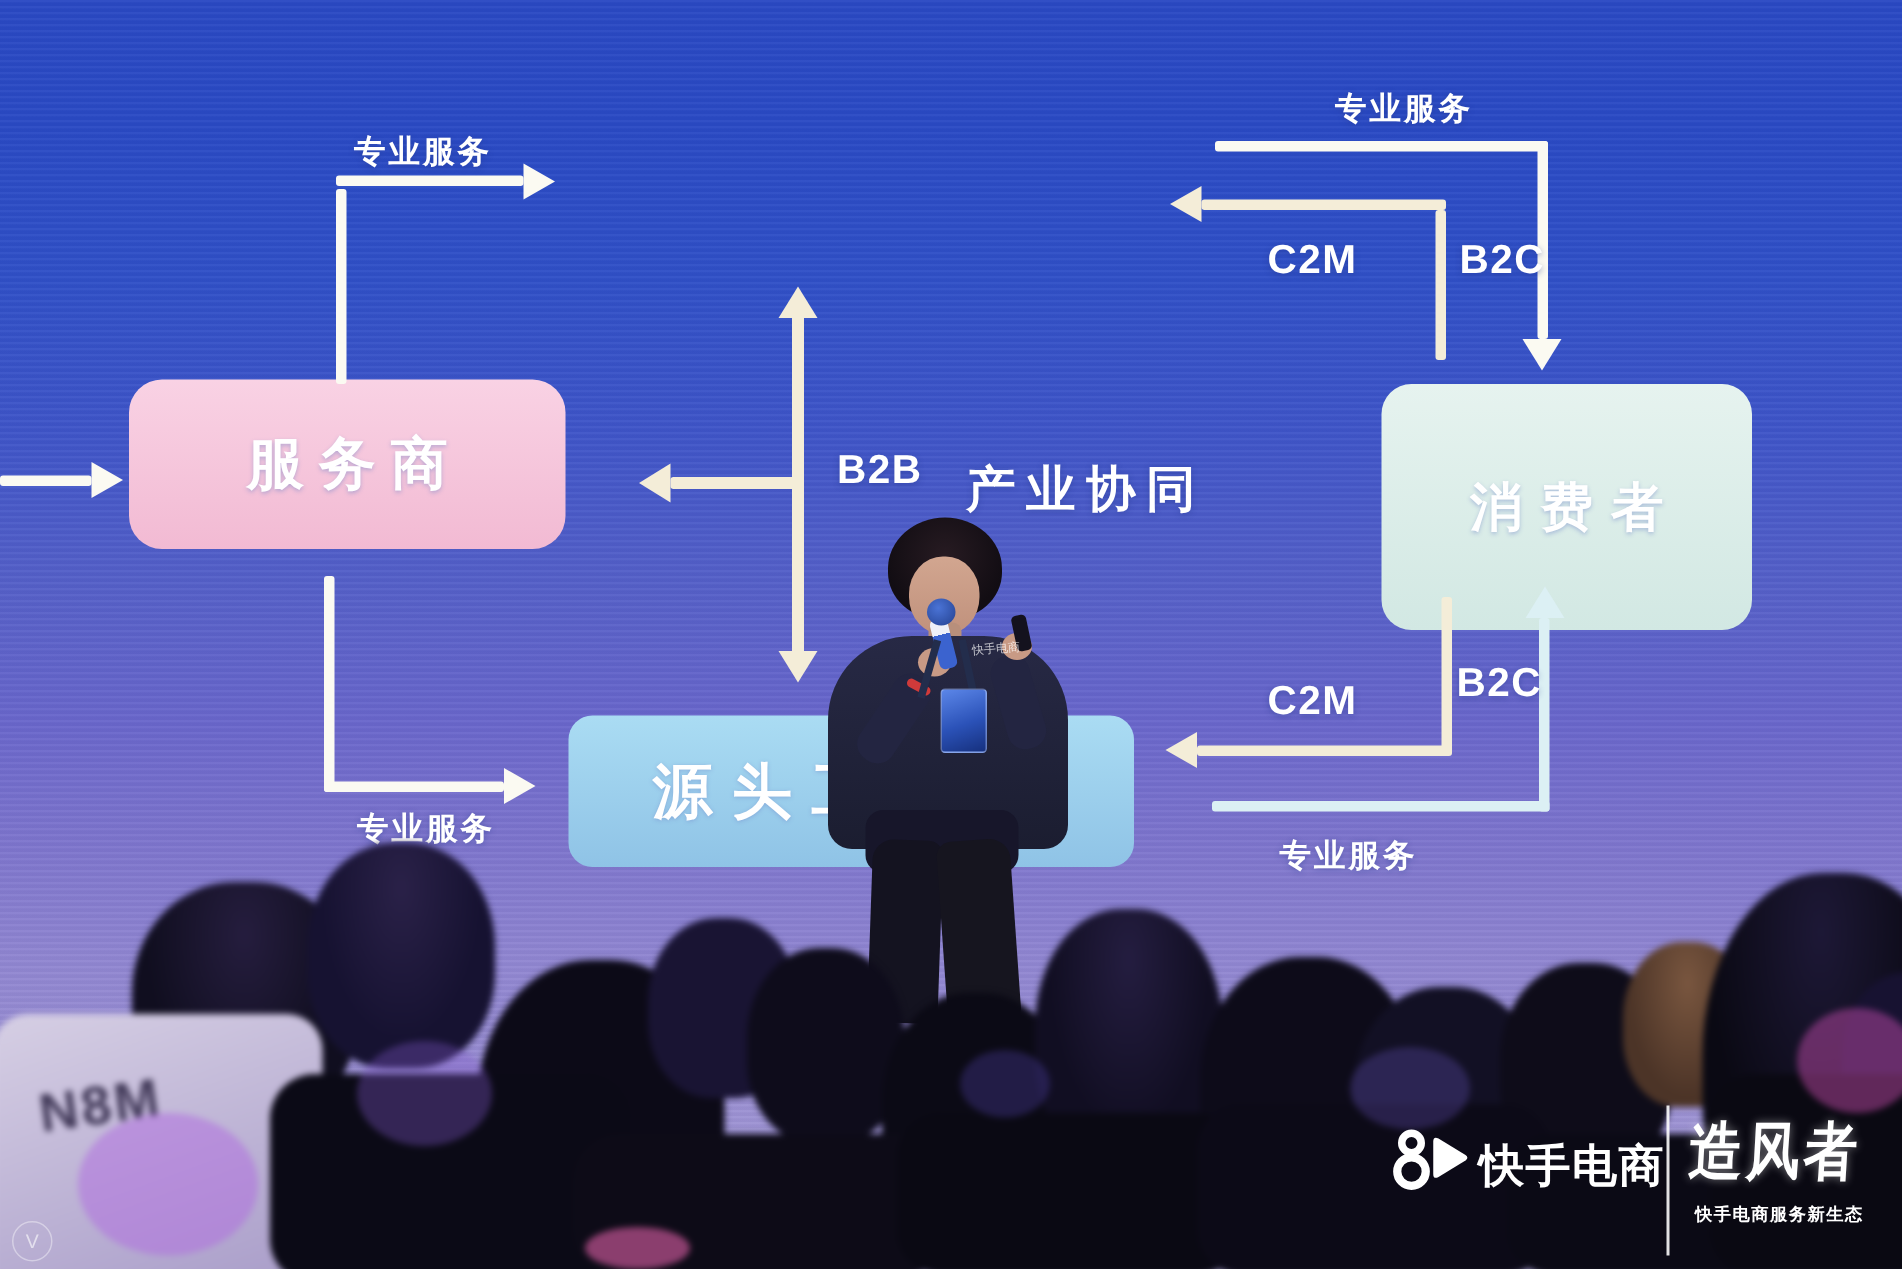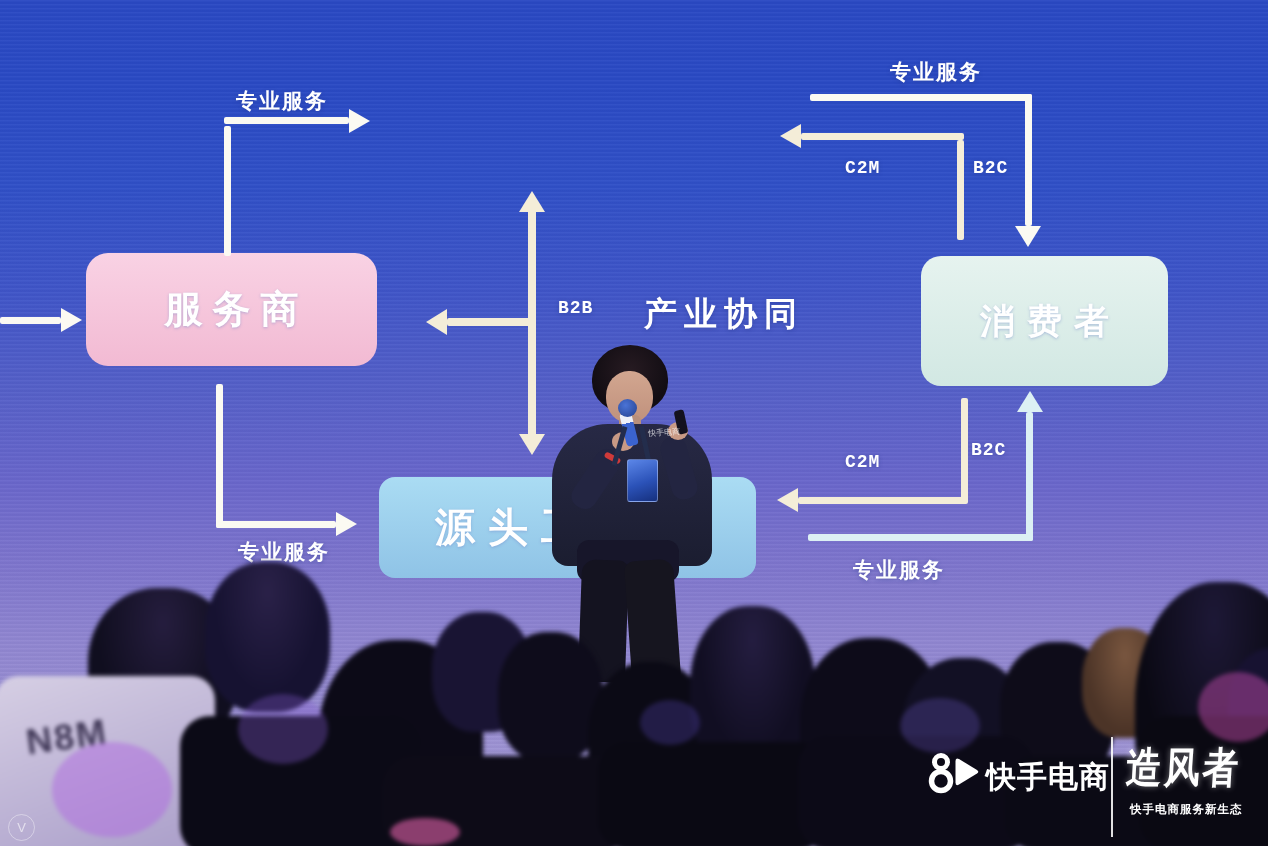--- a/index.html
+++ b/index.html
@@ -16,34 +16,34 @@
   
   #slide-title{position:absolute;left:344px;top:14px;z-index:3;color:#fff;font-weight:bold;
     font-size:37px;letter-spacing:3px;text-shadow:0 2px 5px rgba(20,30,90,.45);}
   
   .box{position:absolute;z-index:2;display:flex;align-items:center;justify-content:center;
     color:#fff;font-weight:bold;text-shadow:0 1px 3px rgba(110,130,200,.45);}
   #box-anchor{left:370px;top:80px;width:368px;height:92px;border-radius:16px;
     background:linear-gradient(180deg,#b7e1f6,var(--box-anchor,#97cfec));font-size:41px;letter-spacing:16px;text-indent:16px;}
   #box-service{left:86px;top:253px;width:291px;height:113px;border-radius:22px;
     background:linear-gradient(180deg,#f9d2e4,var(--box-service,#f2bad3));font-size:38px;letter-spacing:10px;text-indent:10px;}
-  #box-consumer{left:921px;top:256px;width:247px;height:130px;border-radius:20px;
+  #box-consumer{left:921px;top:256px;width:247px;height:164px;border-radius:20px;
     background:linear-gradient(180deg,#e6f3ef,var(--box-consumer,#d2e8e3));font-size:35px;letter-spacing:12px;text-indent:12px;}
   #box-factory{left:379px;top:477px;width:377px;height:101px;border-radius:16px;
     background:linear-gradient(180deg,#aadcf3,var(--box-factory,#8fc3e6));font-size:40px;letter-spacing:13px;
     justify-content:flex-start;padding-left:56px;box-sizing:border-box;}
   
   .seg{position:absolute;z-index:2;background:var(--arrow-white,#fbfaf2);border-radius:2px;}
   .seg.cream{background:var(--arrow-cream,#f4edd8);}
   .seg.cyan{background:var(--arrow-cyan,#dcf0f4);}
   .ah{position:absolute;z-index:2;width:0;height:0;}
   .lbl{position:absolute;z-index:3;color:#fff;font-weight:bold;white-space:nowrap;
     text-shadow:0 1px 4px rgba(35,55,140,.45);}
   .lbl.cn{font-size:21px;letter-spacing:2px;}
-  .lbl.en{font-size:18px;letter-spacing:1px;font-family:Liberation Mono, monospace;}
+  .lbl.en{font-size:27px;letter-spacing:1px;}
   .lbl.big{font-size:33px;letter-spacing:7px;}
   
   #speaker{position:absolute;inset:0;z-index:5;pointer-events:none;}
   #speaker div{position:absolute;}
   
   #audience{position:absolute;inset:0;z-index:6;filter:blur(2.2px);pointer-events:none;}
   #audience .hd{position:absolute;border-radius:46% 46% 42% 42%;}
   #audience .glow{position:absolute;border-radius:50%;}
   
   #brand{position:absolute;inset:0;z-index:10;pointer-events:none;}
@@ -90,21 +90,21 @@
   <div class="seg cream" style="left:801px;top:133px;width:163px;height:7px;"></div>
   <div class="ah" style="left:780px;top:124px;border-top:12px solid transparent;border-bottom:12px solid transparent;border-right:21px solid #f4edd8;"></div>
   <div class="lbl en" style="left:845px;top:158px;">C2M</div>
 
   <div class="seg cream" style="left:528px;top:210px;width:8px;height:226px;"></div>
   <div class="ah" style="left:519px;top:191px;border-left:13px solid transparent;border-right:13px solid transparent;border-bottom:21px solid #f4edd8;"></div>
   <div class="ah" style="left:519px;top:434px;border-left:13px solid transparent;border-right:13px solid transparent;border-top:21px solid #f4edd8;"></div>
   <div class="seg cream" style="left:447px;top:318px;width:85px;height:8px;"></div>
   <div class="ah" style="left:426px;top:309px;border-top:13px solid transparent;border-bottom:13px solid transparent;border-right:21px solid #f4edd8;"></div>
   <div class="lbl en" style="left:558px;top:298px;">B2B</div>
-  <div class="lbl big" style="left:644px;top:292px;">产业协同</div>
+  <div class="lbl big" style="left:644px;top:304px;">产业协同</div>
 
   <div class="seg cream" style="left:961px;top:398px;width:7px;height:104px;"></div>
   <div class="seg cream" style="left:798px;top:497px;width:170px;height:7px;"></div>
   <div class="ah" style="left:777px;top:488px;border-top:12px solid transparent;border-bottom:12px solid transparent;border-right:21px solid #f4edd8;"></div>
   <div class="lbl en" style="left:845px;top:452px;">C2M</div>
 
   <div class="seg cyan" style="left:808px;top:534px;width:225px;height:7px;"></div>
   <div class="seg cyan" style="left:1026px;top:412px;width:7px;height:129px;"></div>
   <div class="ah" style="left:1017px;top:391px;border-left:13px solid transparent;border-right:13px solid transparent;border-bottom:21px solid #dcf0f4;"></div>
   <div class="lbl en" style="left:971px;top:440px;">B2C</div>

